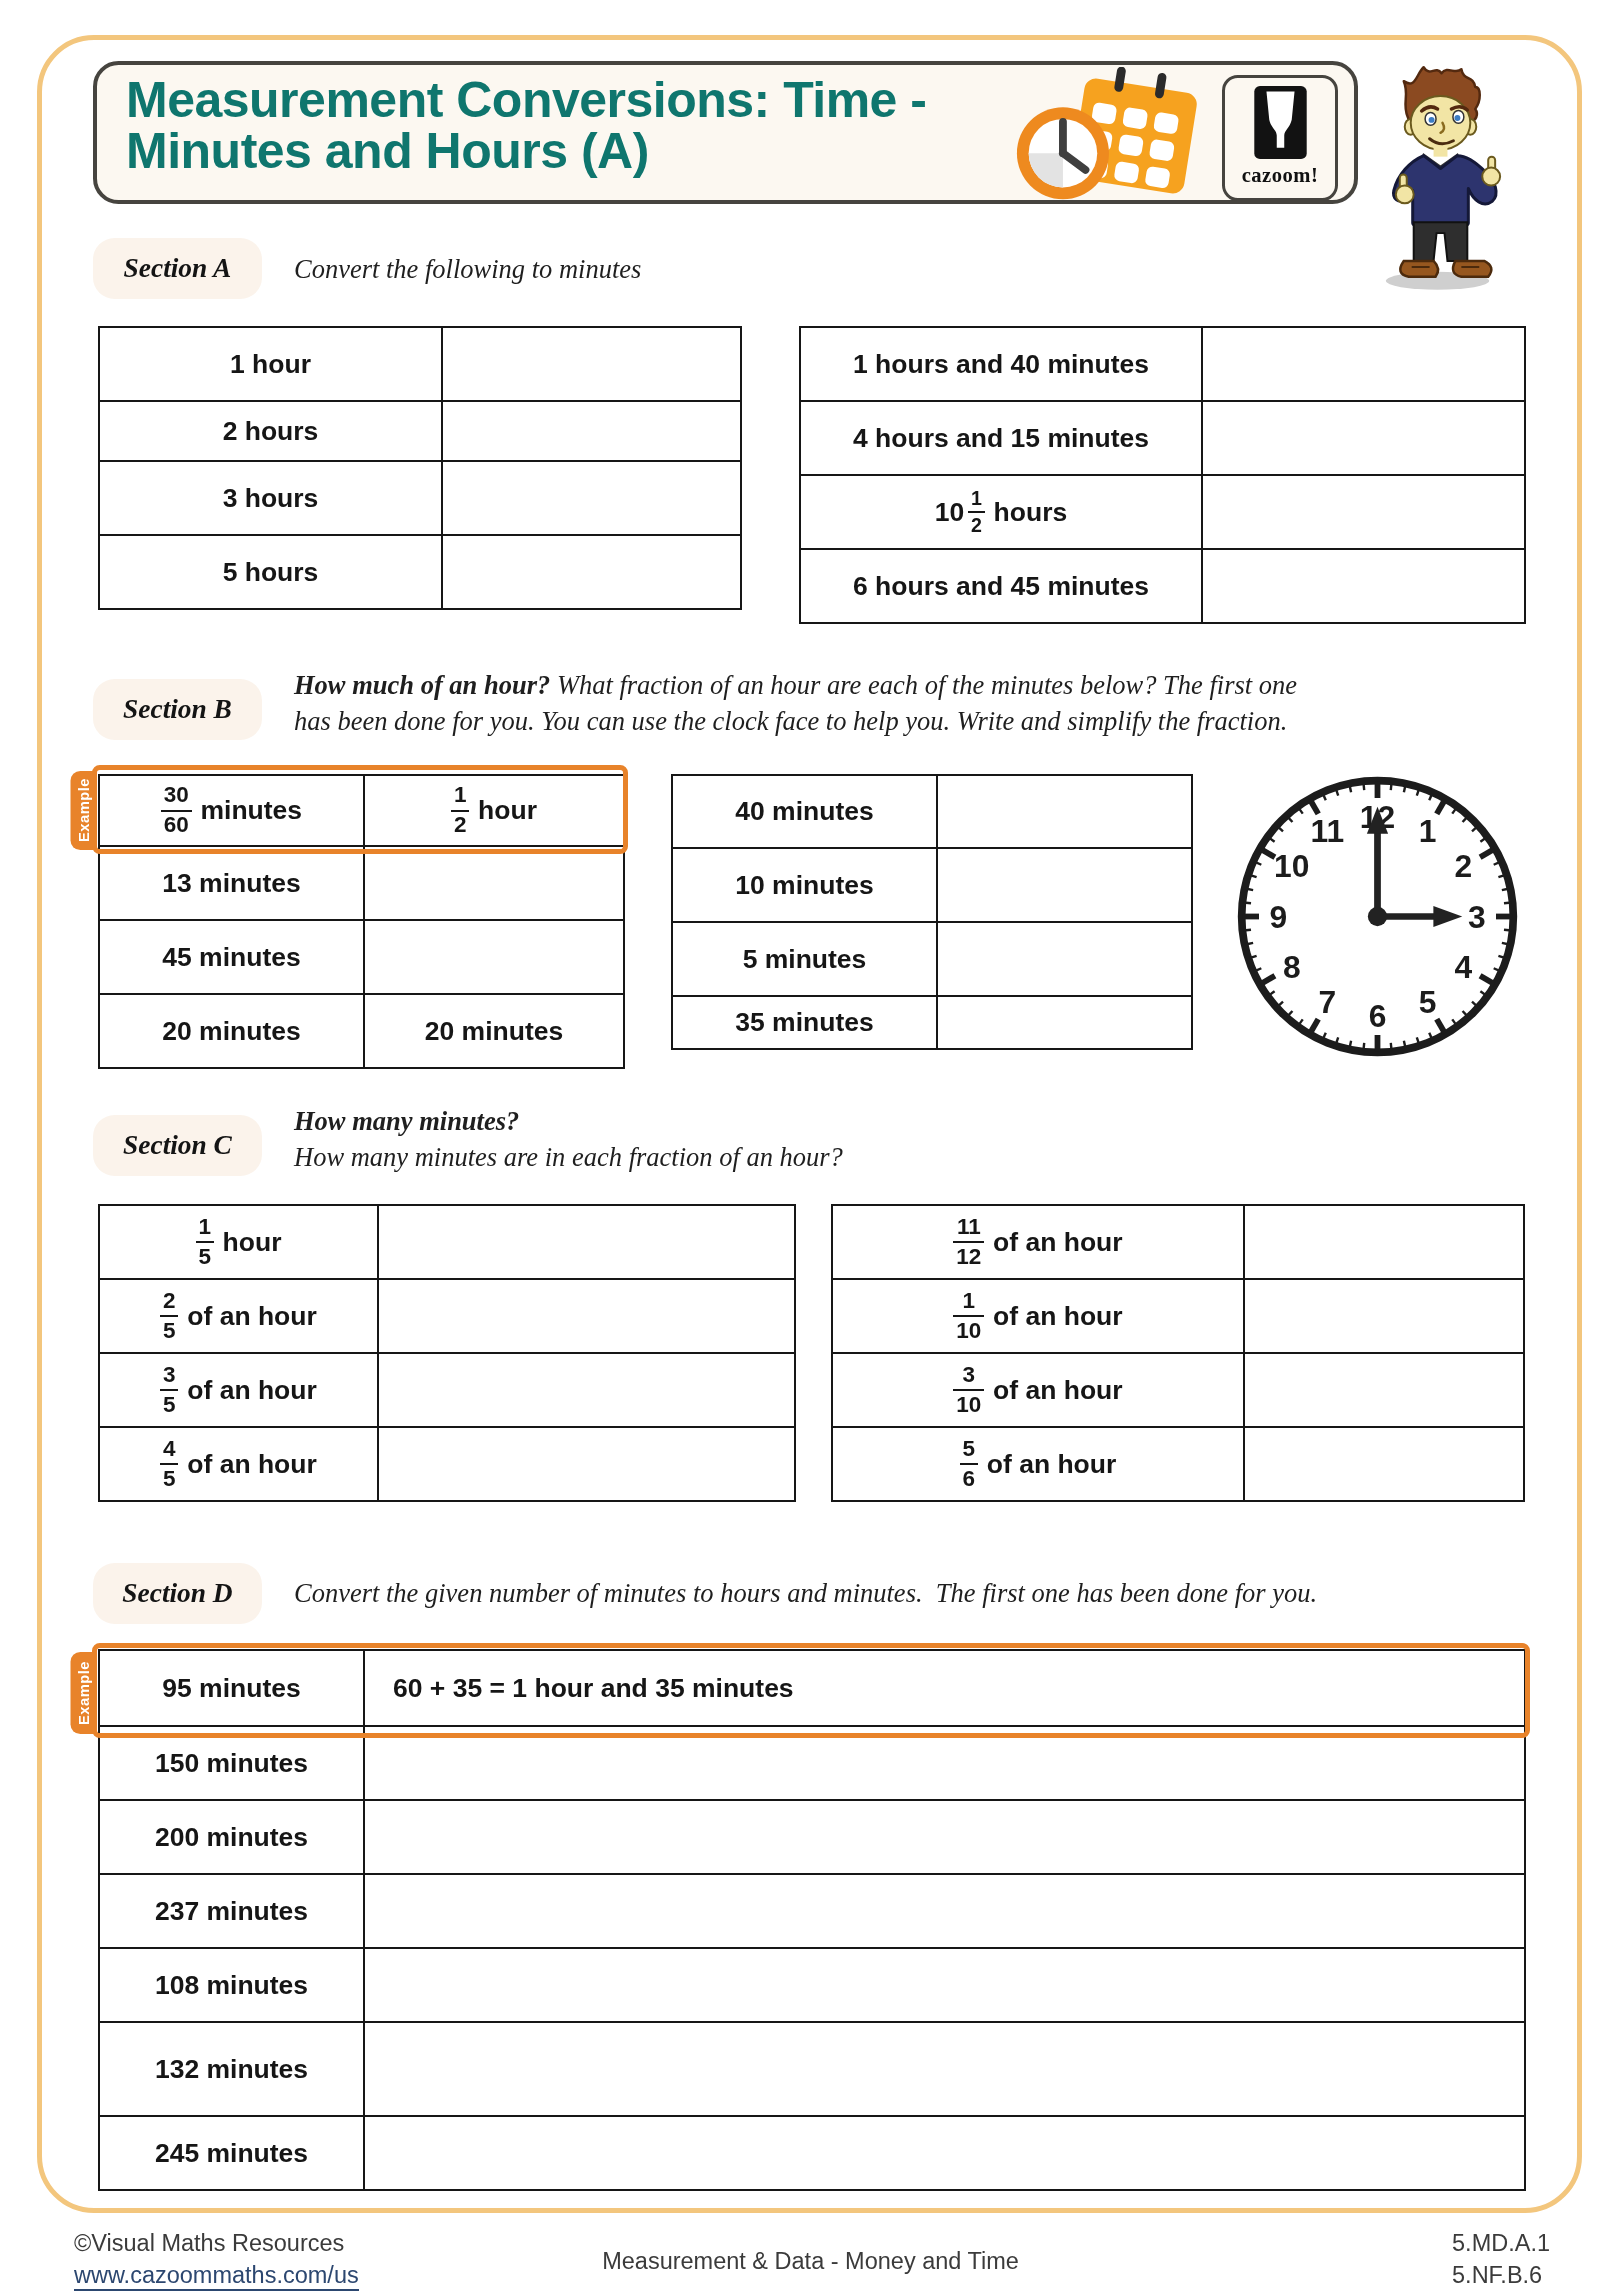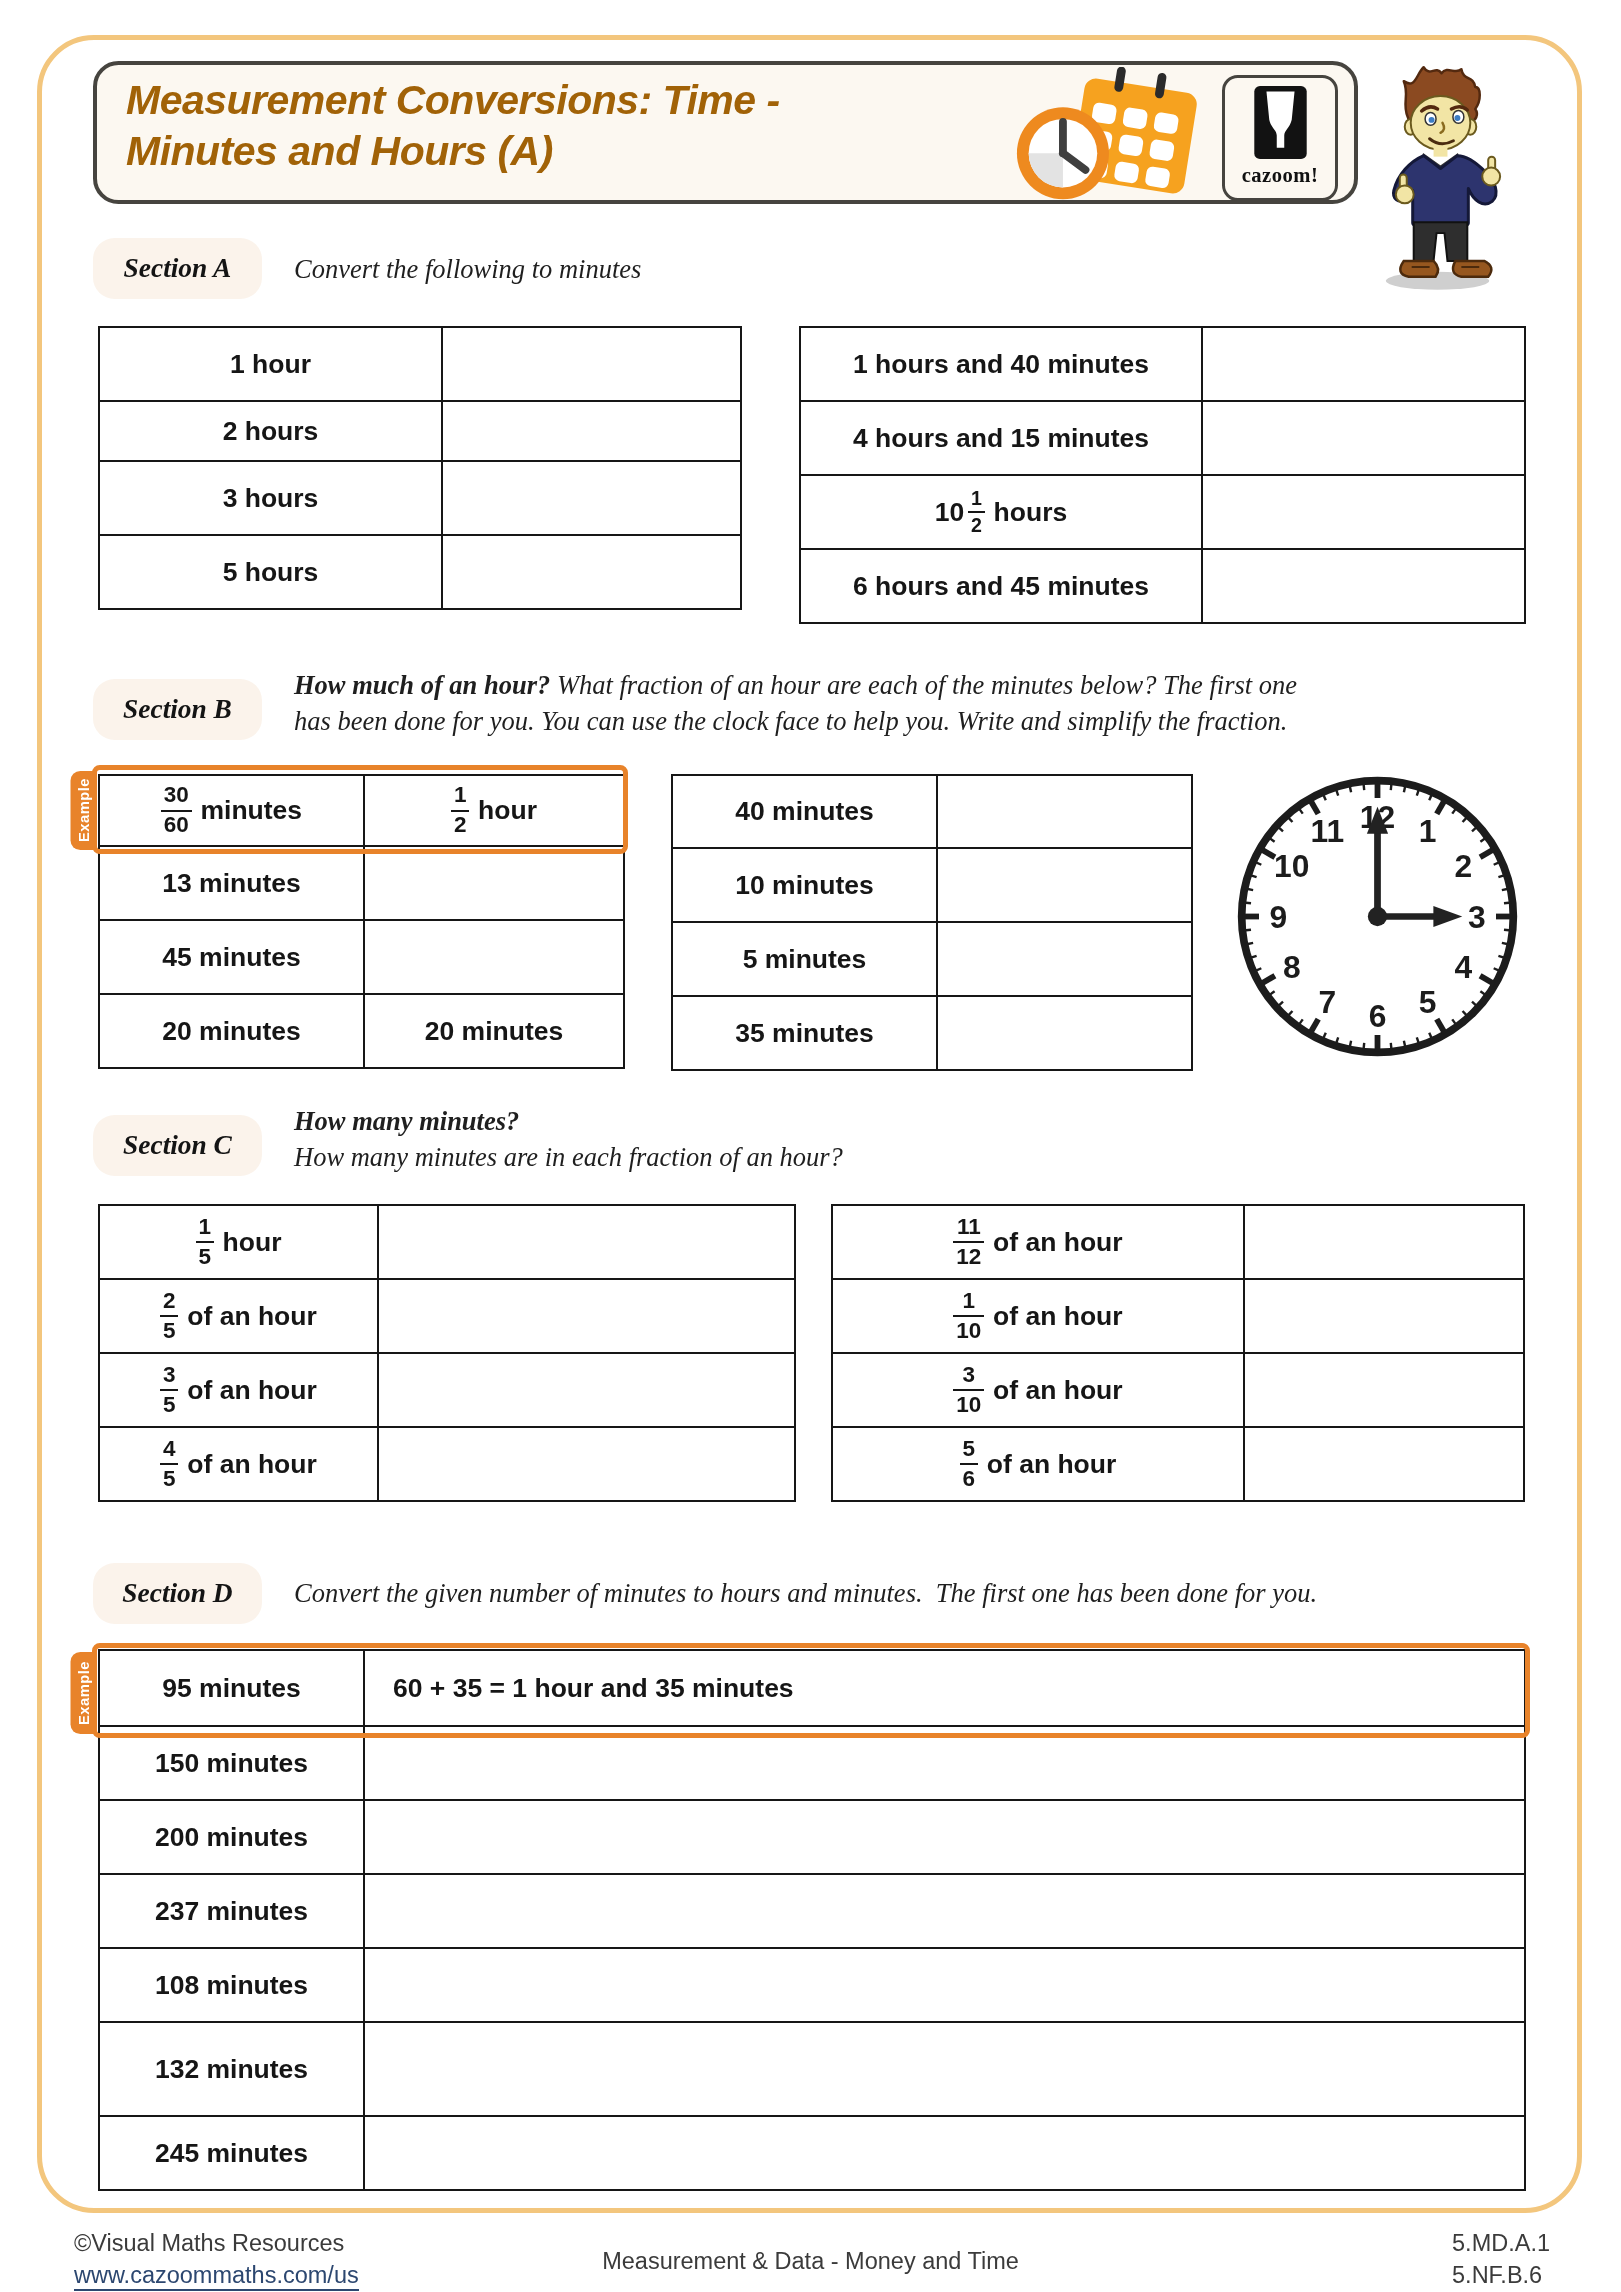--- a/index.html
+++ b/index.html
@@ -8,22 +8,22 @@
 
   .abs{position:absolute;}
 
   
   .page-frame{left:37px;top:35px;width:1535px;height:2168px;border:5.9px solid #F3C67D;
               border-radius:57px;z-index:0;}
 
   
   .title-box{left:93px;top:61px;width:1257px;height:135px;background:#FCF8F1;
              border:4.9px solid #46443F;border-radius:25.5px;z-index:2;}
-  .title-text{position:absolute;left:29px;top:9.8px;font-weight:900;font-size:41px;
-              line-height:51px;letter-spacing:-0.5px;color:#a16207;font-style:italic;}
+  .title-text{position:absolute;left:29px;top:9.8px;font-weight:900;font-size:50px;
+              line-height:51px;letter-spacing:-0.5px;color:#0f766e;}
   .cazoom-box{position:absolute;left:1125px;top:9.8px;width:110px;height:120px;background:#FCF8F1;
               border:3.9px solid #46443F;border-radius:15.7px;text-align:center;}
   .cazoom-text{font-family:"Liberation Serif", serif;font-weight:900;font-size:20.6px;
                letter-spacing:0.5px;color:#111;margin-top:1px;}
 
   
   .pill{background:#FBF3EB;border-radius:21.6px;width:169px;height:61px;display:flex;
         align-items:center;justify-content:center;z-index:1;}
   .pill span{font-family:"Liberation Serif", serif;font-style:italic;font-weight:700;
              font-size:27.4px;color:#141414;}
@@ -257,21 +257,21 @@
         <td class="ans"></td>
       </tr>
   <tr style="height:74px;">
         <td>10 minutes</td>
         <td class="ans"></td>
       </tr>
   <tr style="height:74px;">
         <td>5 minutes</td>
         <td class="ans"></td>
       </tr>
-  <tr style="height:74px;">
+  <tr style="height:53px;">
         <td>35 minutes</td>
         <td class="ans"></td>
       </tr>
 </tbody>
   </table>
 
 <svg class="abs" style="left:1233px;top:772px;width:289px;height:289px;" viewBox="-150 -150 300 300">
   <circle cx="0" cy="0" r="141" fill="#ffffff" stroke="#1c1c1c" stroke-width="8"></circle>
   <g id="clock-ticks">
       <line x1="0.0" y1="-123.0" x2="0.0" y2="-140.0" stroke="#1c1c1c" stroke-width="6"></line>

